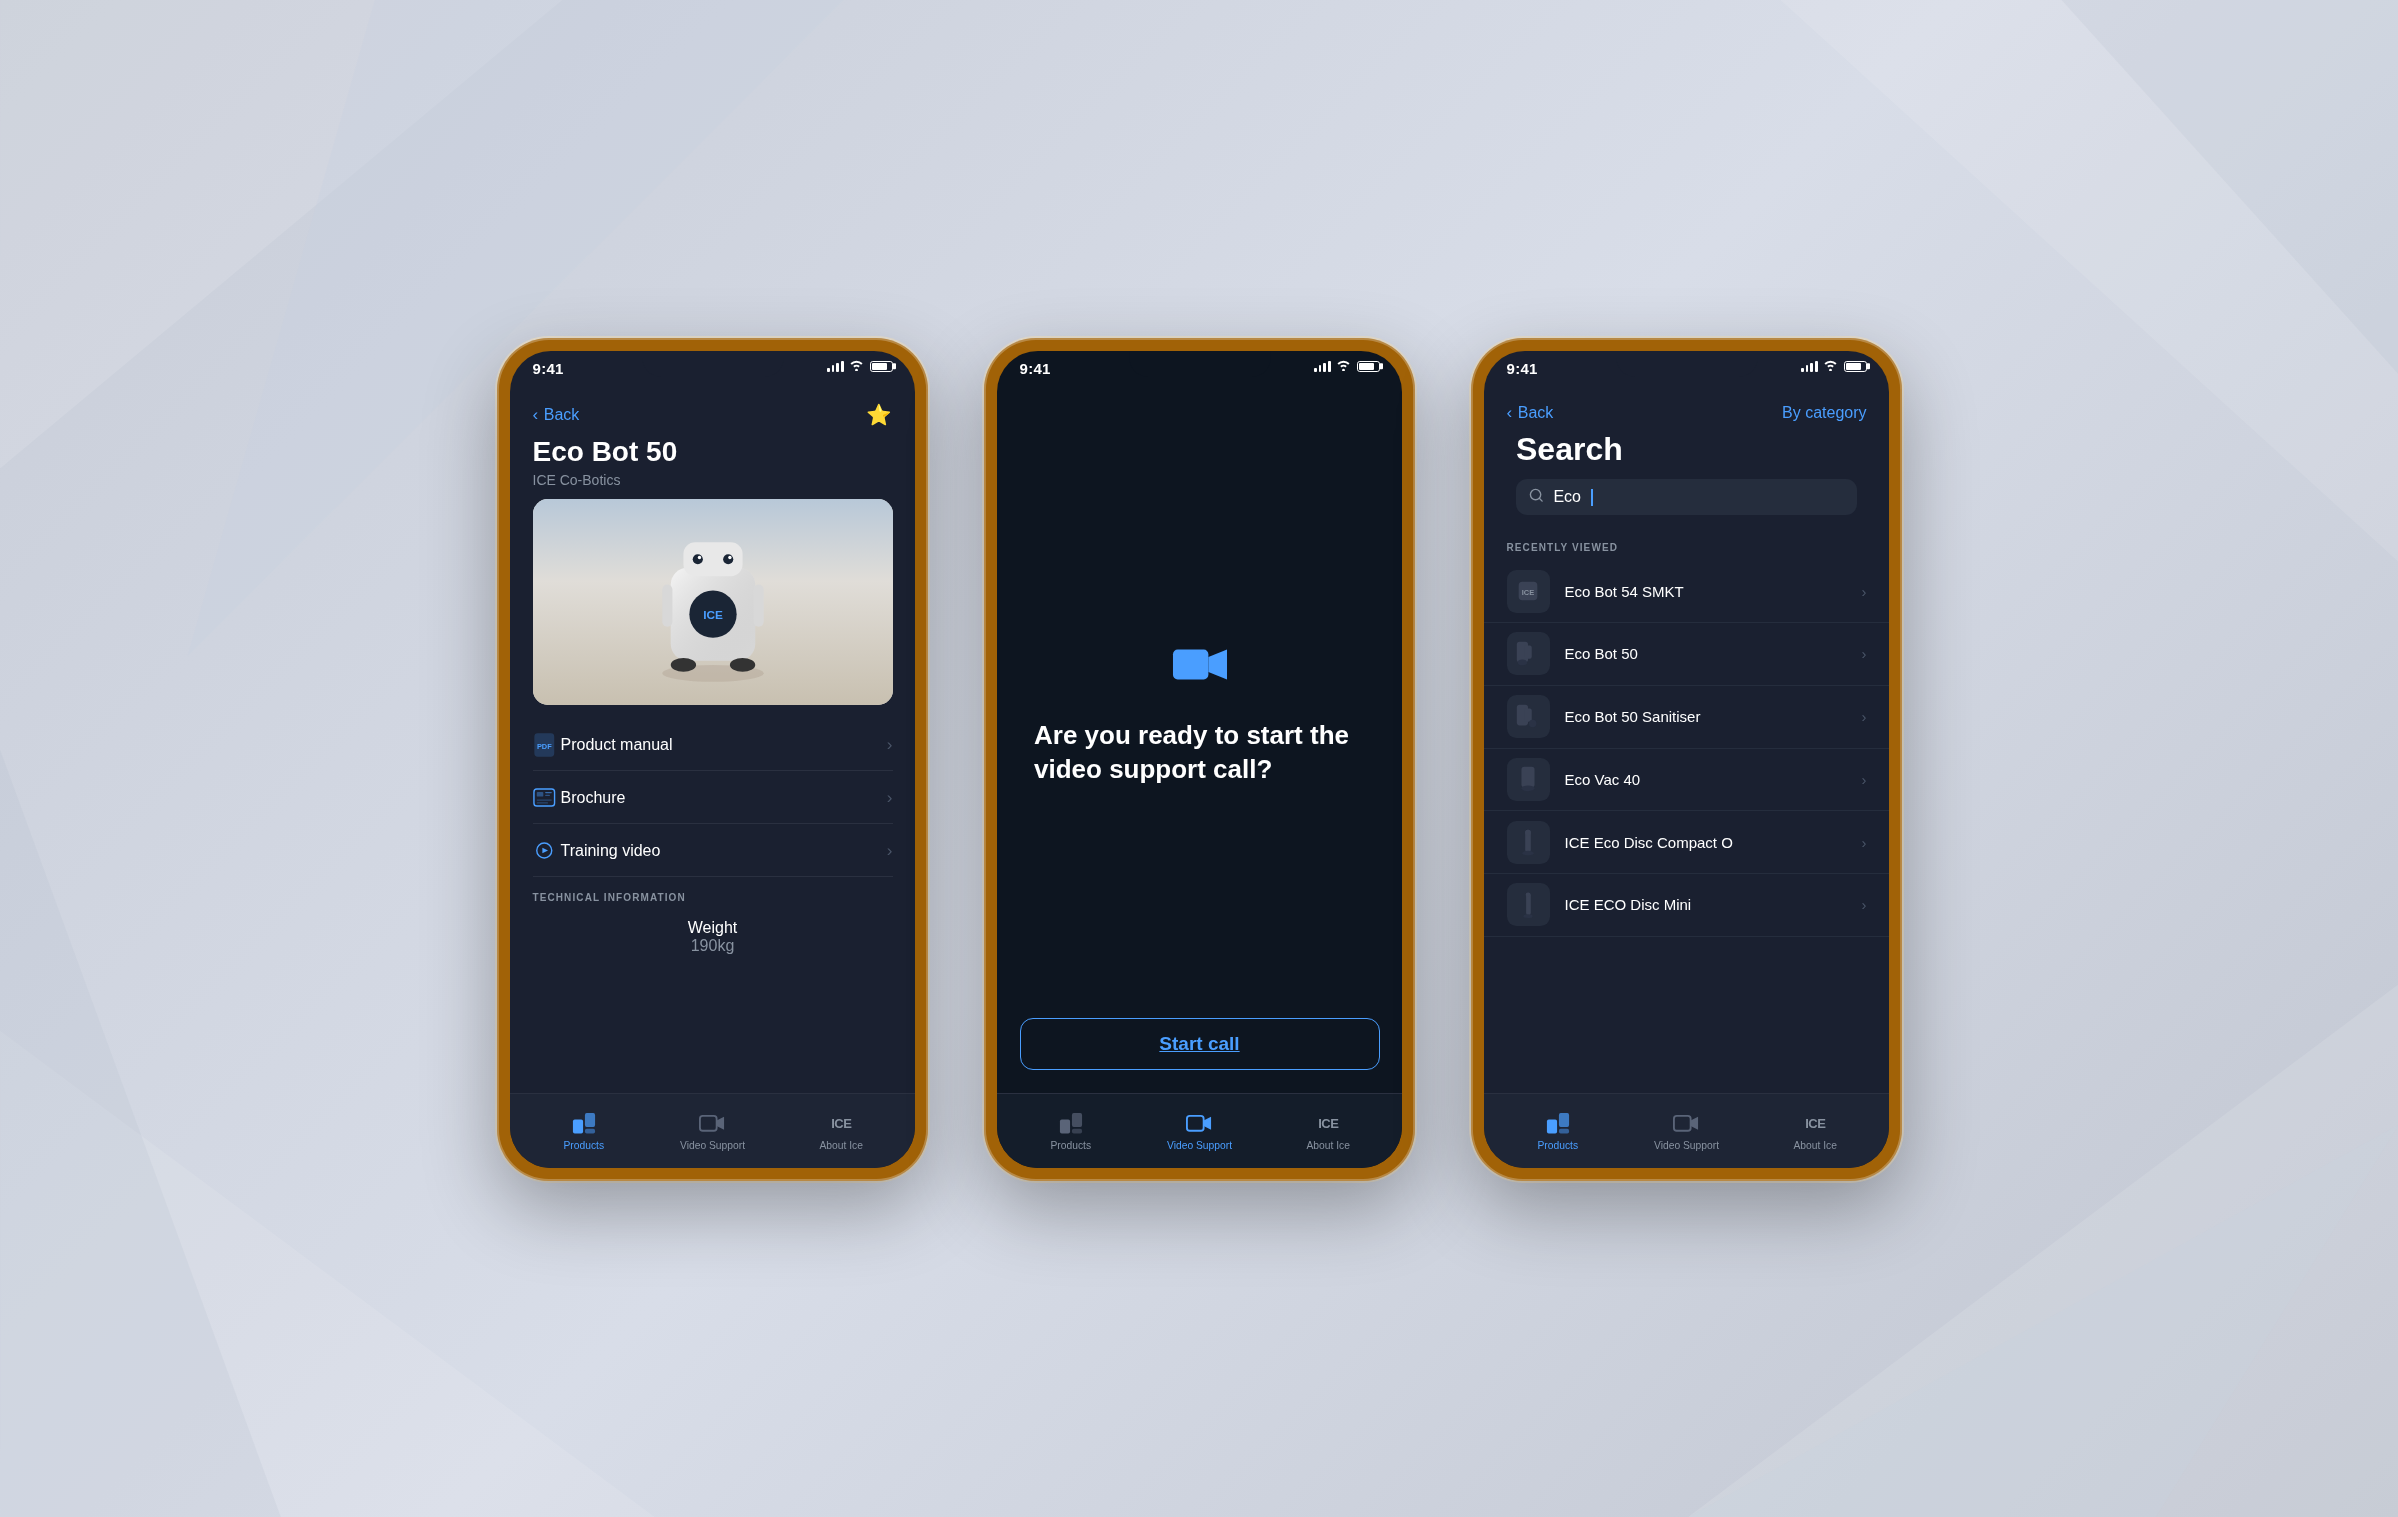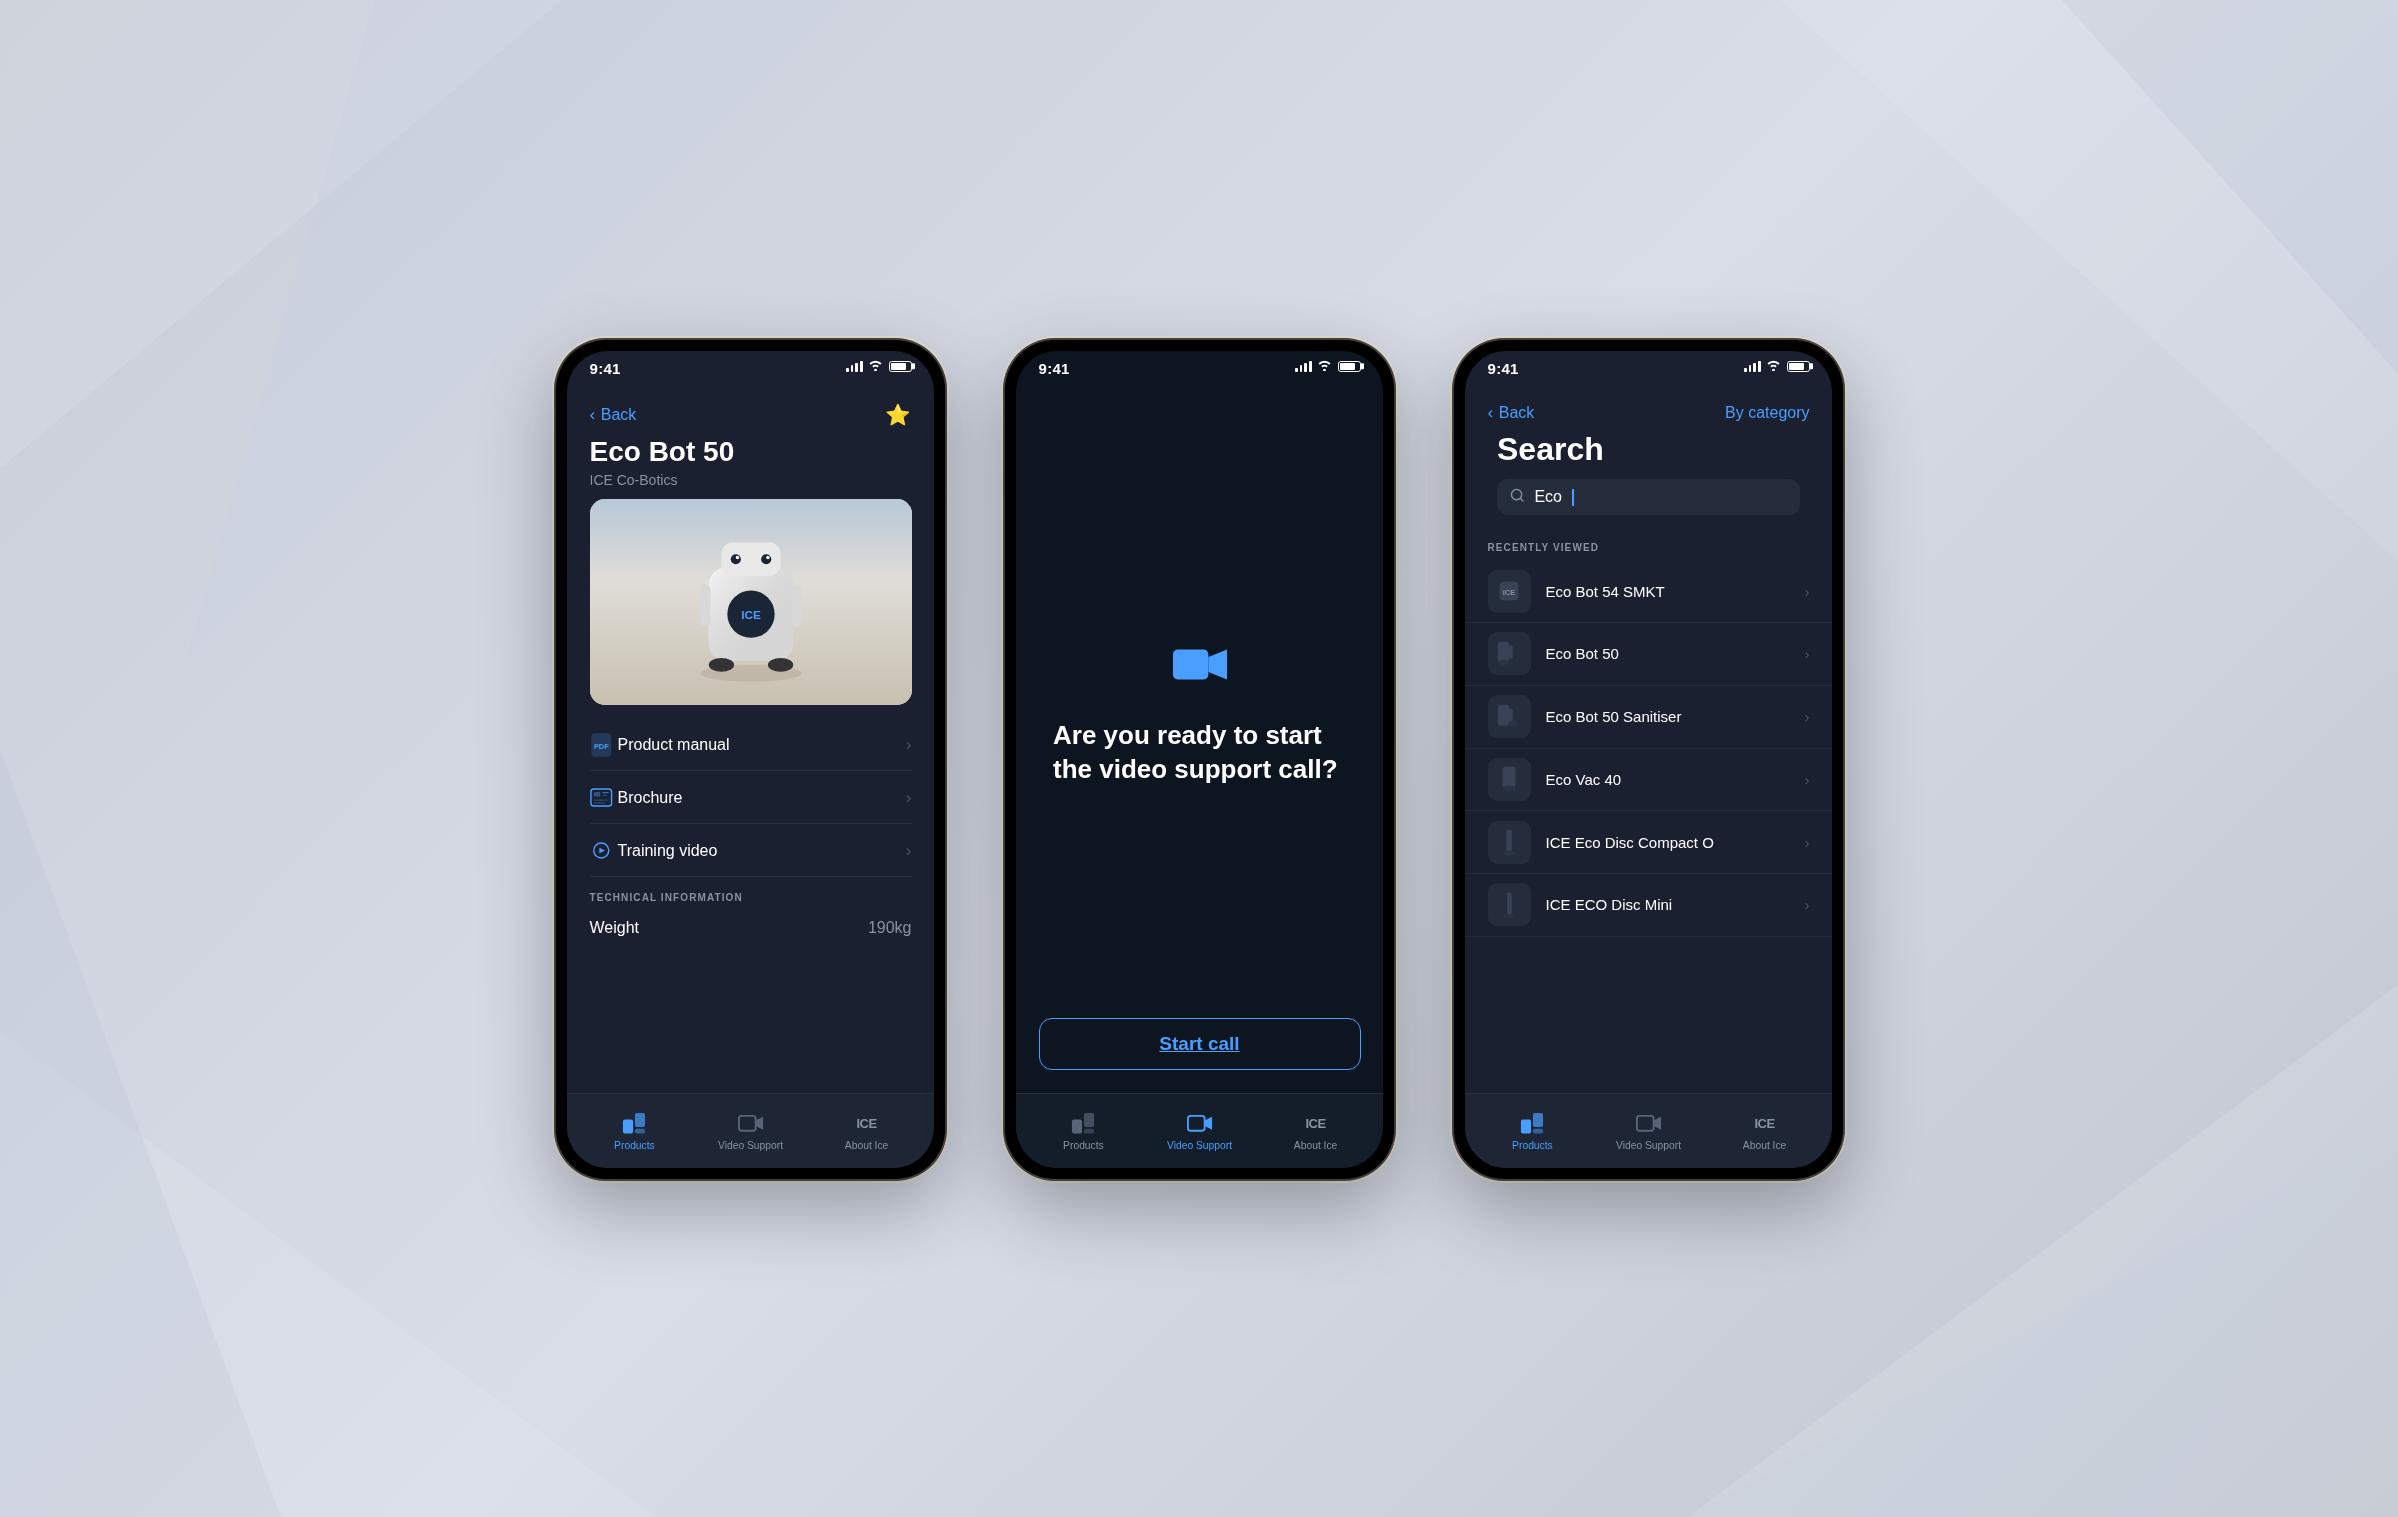--- a/index.html
+++ b/index.html
@@ -30,23 +30,23 @@
       display: flex;
       align-items: center;
       justify-content: center;
       gap: 56px;
       position: relative;
       z-index: 1;
     }
 
     
     .phone {
-      width: 393px;
+      width: 431px;
       height: 843px;
-      background: #000000;
+      background: #a16207;
       border-radius: 52px;
       position: relative;
       box-shadow:
         0 28px 75px rgba(0,0,0,0.3),
         0 0 0 1.9px #e8e0d0,
         inset 0 0 0 1.9px #ffffff40;
       overflow: hidden;
       display: flex;
       flex-direction: column;
     }
@@ -281,20 +281,21 @@
       color: #8892a0;
       letter-spacing: 1.1px;
       margin-bottom: 9px;
     }
 
     .tech-row {
       display: flex;
       justify-content: space-between;
       align-items: center;
       padding: 7.5px 0;
+      flex-direction: column;
     }
 
     .tech-label {
       font-size: 16px;
       color: #ffffff;
     }
 
     .tech-value {
       font-size: 16px;
       color: #8892a0;

